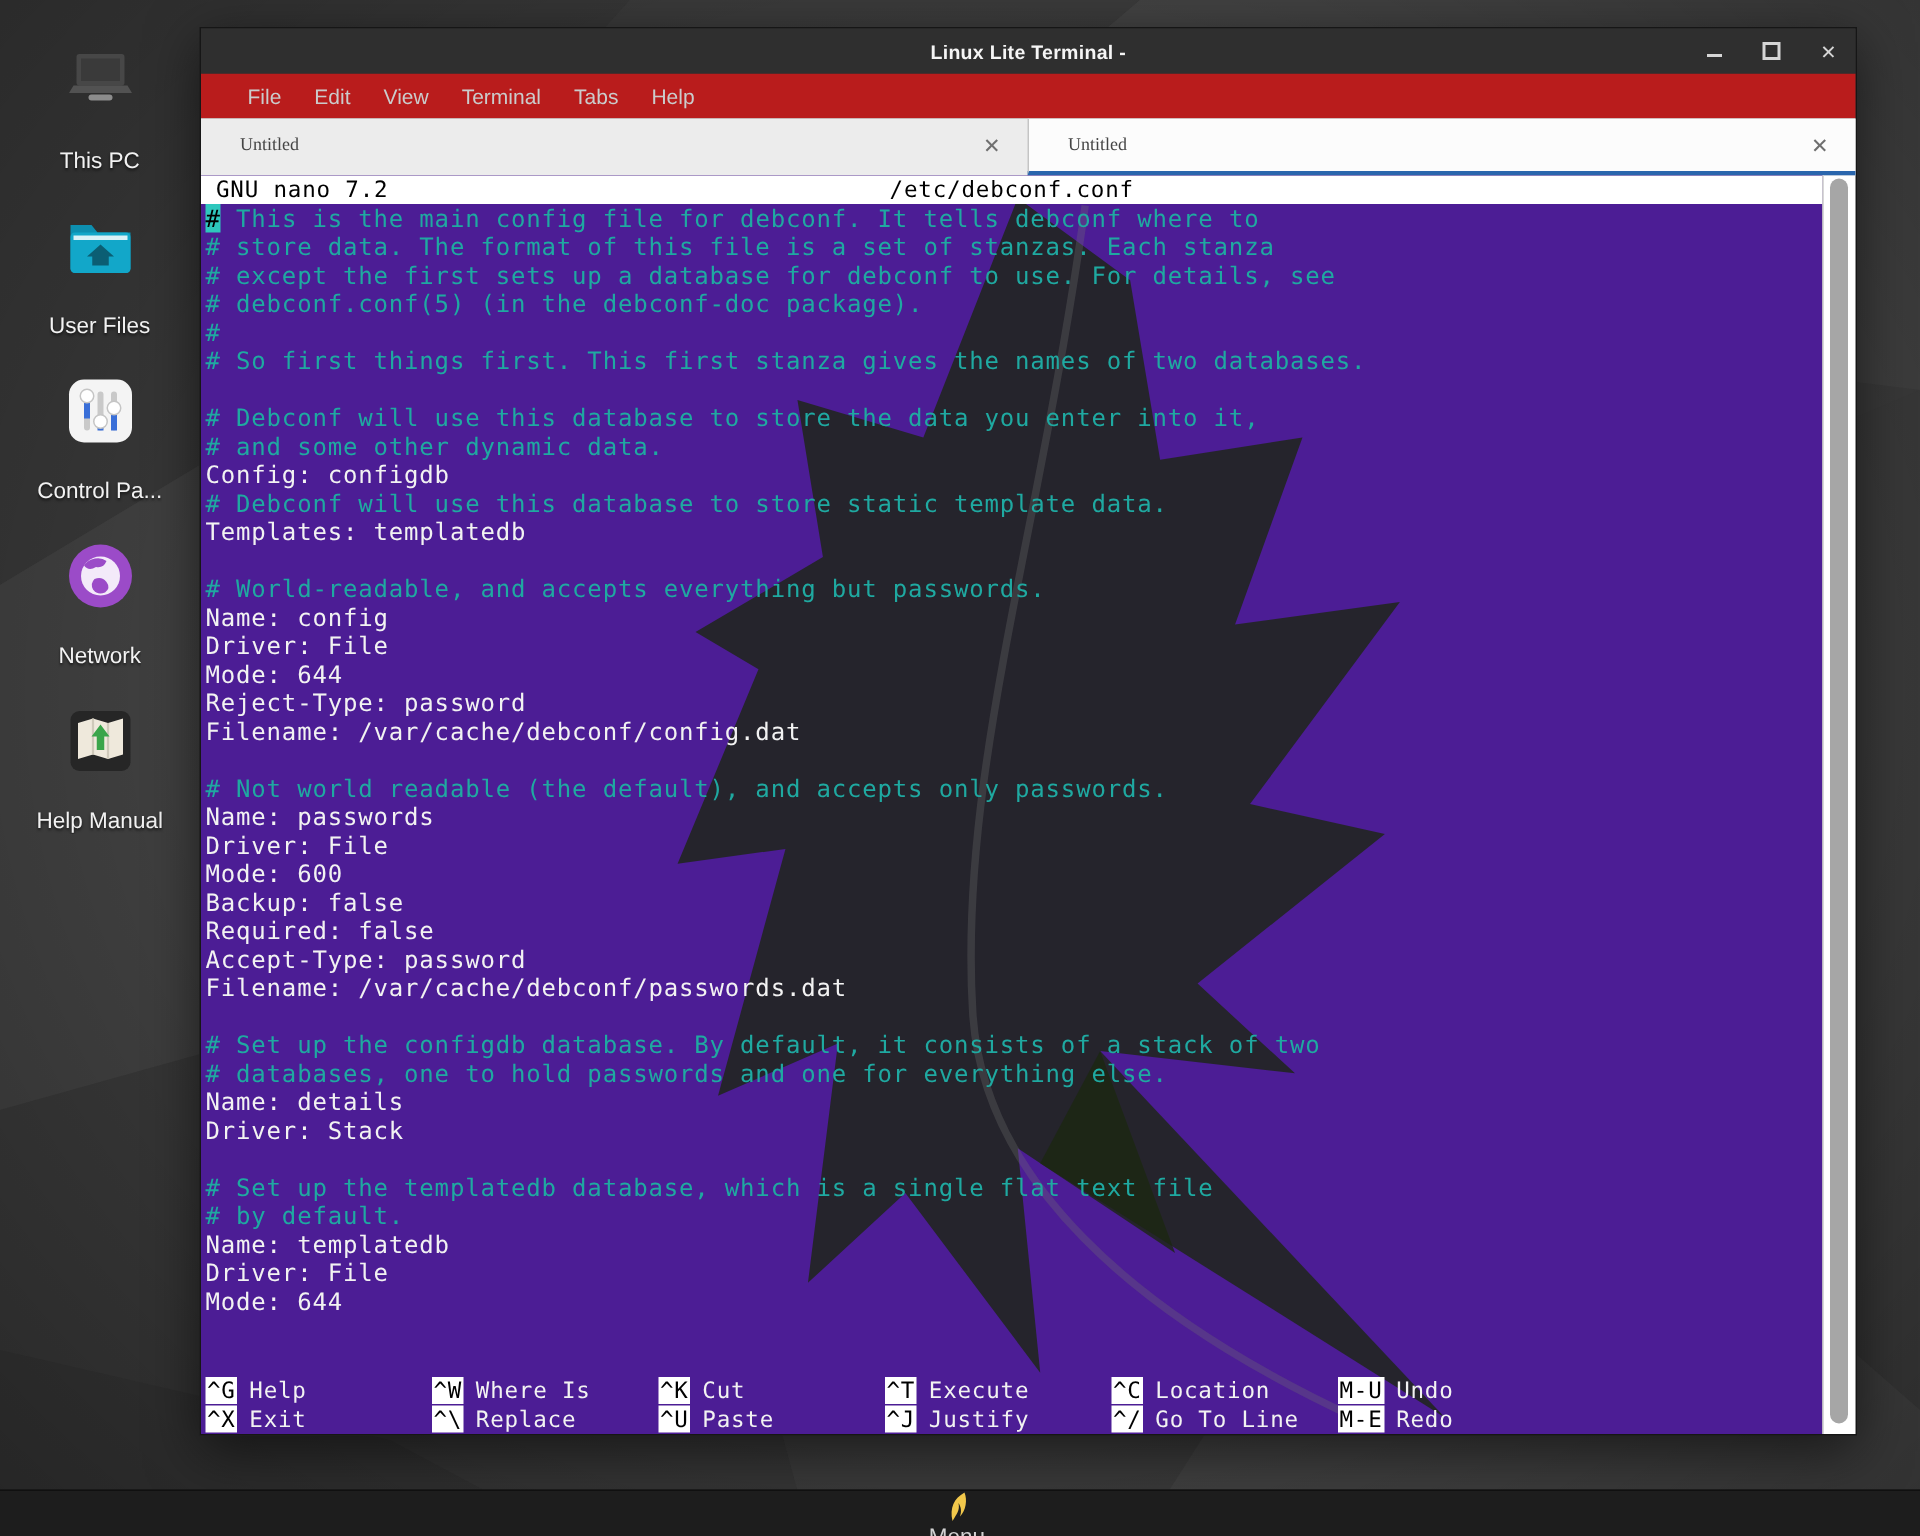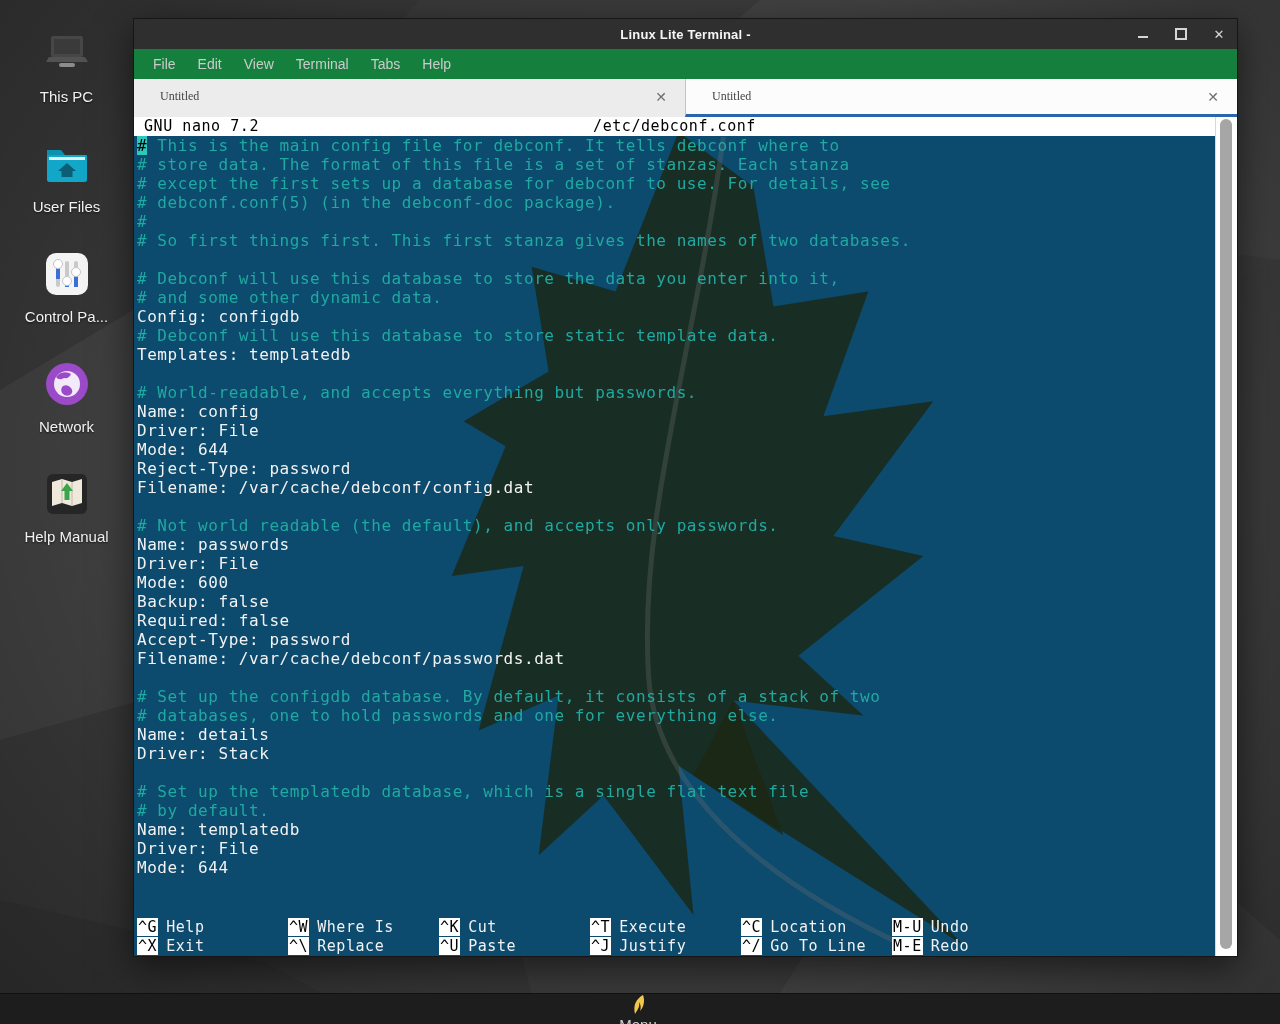--- a/index.html
+++ b/index.html
@@ -6,49 +6,49 @@
   .desktop{position:relative;width:1280px;height:1024px;overflow:hidden;
     background:#3e3e3e;font-family:"Liberation Sans",sans-serif;}
   .wallpaper{position:absolute;inset:0;}
   .vignette{position:absolute;inset:0;pointer-events:none;
     background:radial-gradient(ellipse at 50% 45%, rgba(0,0,0,0) 55%, rgba(0,0,0,0.28) 100%);}
 
   
   .desktop-icons{position:absolute;left:0;top:22px;width:133px;display:flex;
     flex-direction:column;align-items:center;}
   .desk-item{width:120px;height:110px;display:flex;flex-direction:column;
-    align-items:center;justify-content:flex-start;padding-top:6px;box-sizing:border-box;cursor:default;}
+    align-items:center;justify-content:flex-start;padding-top:6px;box-sizing:border-box;cursor:default;gap:11px;}
   .desk-glyph{width:52px;height:52px;display:flex;align-items:center;justify-content:center;}
   .desk-label{margin-top:8px;font-size:15px;color:#f2f2f2;text-shadow:0 1px 2px rgba(0,0,0,.65);
     white-space:nowrap;overflow:hidden;max-width:118px;text-overflow:ellipsis;}
 
   
   .window{position:absolute;left:133px;top:18px;width:1105px;height:939px;
     display:flex;flex-direction:column;border:1px solid #161616;box-sizing:border-box;
     box-shadow:0 10px 34px rgba(0,0,0,.55);background:#2f2f2f;}
   .titlebar{height:30px;flex:0 0 30px;background:#2f2f2f;position:relative;
     display:flex;align-items:center;justify-content:center;}
   .wtitle{color:#f5f5f5;font-size:13px;font-weight:bold;letter-spacing:.2px;}
   .wcontrols{position:absolute;right:10px;top:0;height:30px;display:flex;align-items:center;gap:22px;}
   .wbtn{width:16px;height:16px;display:flex;align-items:center;justify-content:center;
     color:#d6d6d6;font-size:13px;cursor:pointer;}
   .glyph-min{width:10px;border-bottom:2px solid #d6d6d6;margin-top:6px;}
   .glyph-max{width:8px;height:8px;border:2px solid #d6d6d6;}
-  .menubar{height:30px;flex:0 0 30px;background:#15803d;display:flex;align-items:center;padding-left:8px;}
+  .menubar{height:30px;flex:0 0 30px;background:#b91c1c;display:flex;align-items:center;padding-left:20px;}
   .menu-item{color:#cbcbcb;font-size:14px;padding:0 11px;line-height:30px;cursor:pointer;}
   .tabbar{height:38px;flex:0 0 38px;display:flex;background:#d9d9d9;}
   .tab{flex:1;display:flex;align-items:center;padding:0 14px 0 26px;box-sizing:border-box;
     background:#ececec;border-bottom:3px solid #ececec;cursor:pointer;}
   .tab + .tab{border-left:1px solid #c4c4c4;}
   .tab.active{background:#fcfcfc;border-bottom:3px solid #2a66ad;}
   .tab-label{flex:1;font-size:12px;color:#454545;font-family:Liberation Serif, serif;}
   .tab-close{color:#6f6f6f;font-size:14px;padding:2px 4px;cursor:pointer;}
 
   .window-body{flex:1;display:flex;min-height:0;}
-  .terminal{flex:1;position:relative;background:#0c4a6e;overflow:hidden;
+  .terminal{flex:1;position:relative;background:#4c1d95;overflow:hidden;
     font-family:"DejaVu Sans Mono",monospace;}
   .watermark{position:absolute;inset:0;width:100%;height:100%;}
   .term-inner{position:relative;height:100%;display:flex;flex-direction:column;}
   .nano-header{height:19px;flex:0 0 19px;background:#ffffff;color:#000;position:relative;
     font-size:15px;letter-spacing:.55px;line-height:19px;}
   .nh-left{position:absolute;left:10px;top:0;}
   .nh-center{position:absolute;left:50%;transform:translateX(-50%);top:0;}
   .term-lines{padding-left:3px;}
   .tl{height:19px;line-height:19px;font-size:16px;letter-spacing:.55px;white-space:pre;}
   .tl .comment{color:#1fa9a1;}

